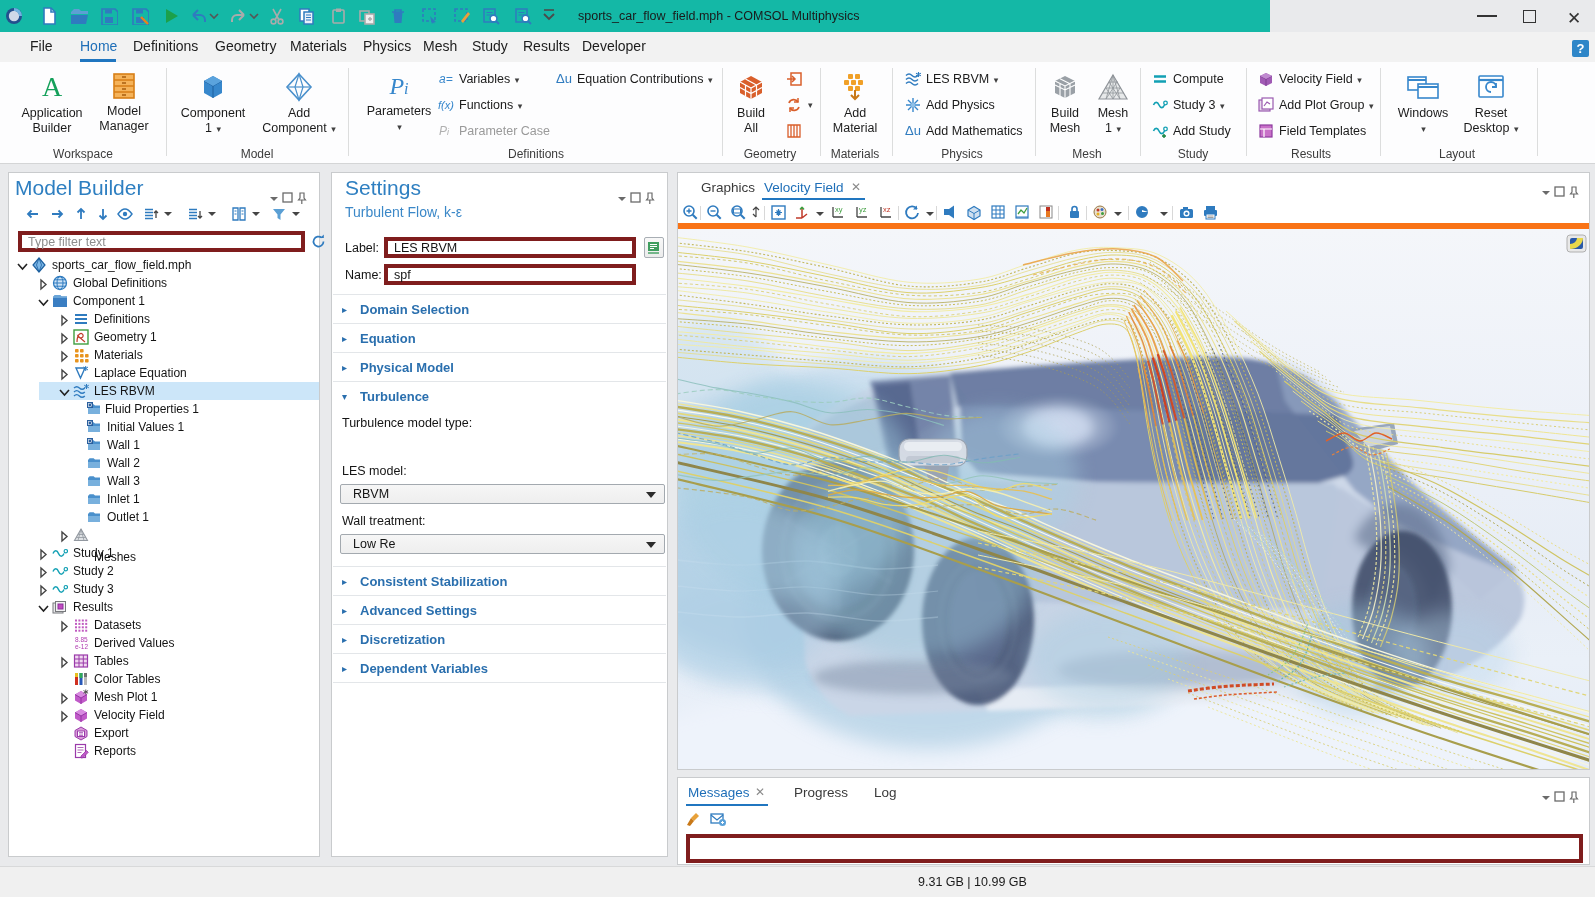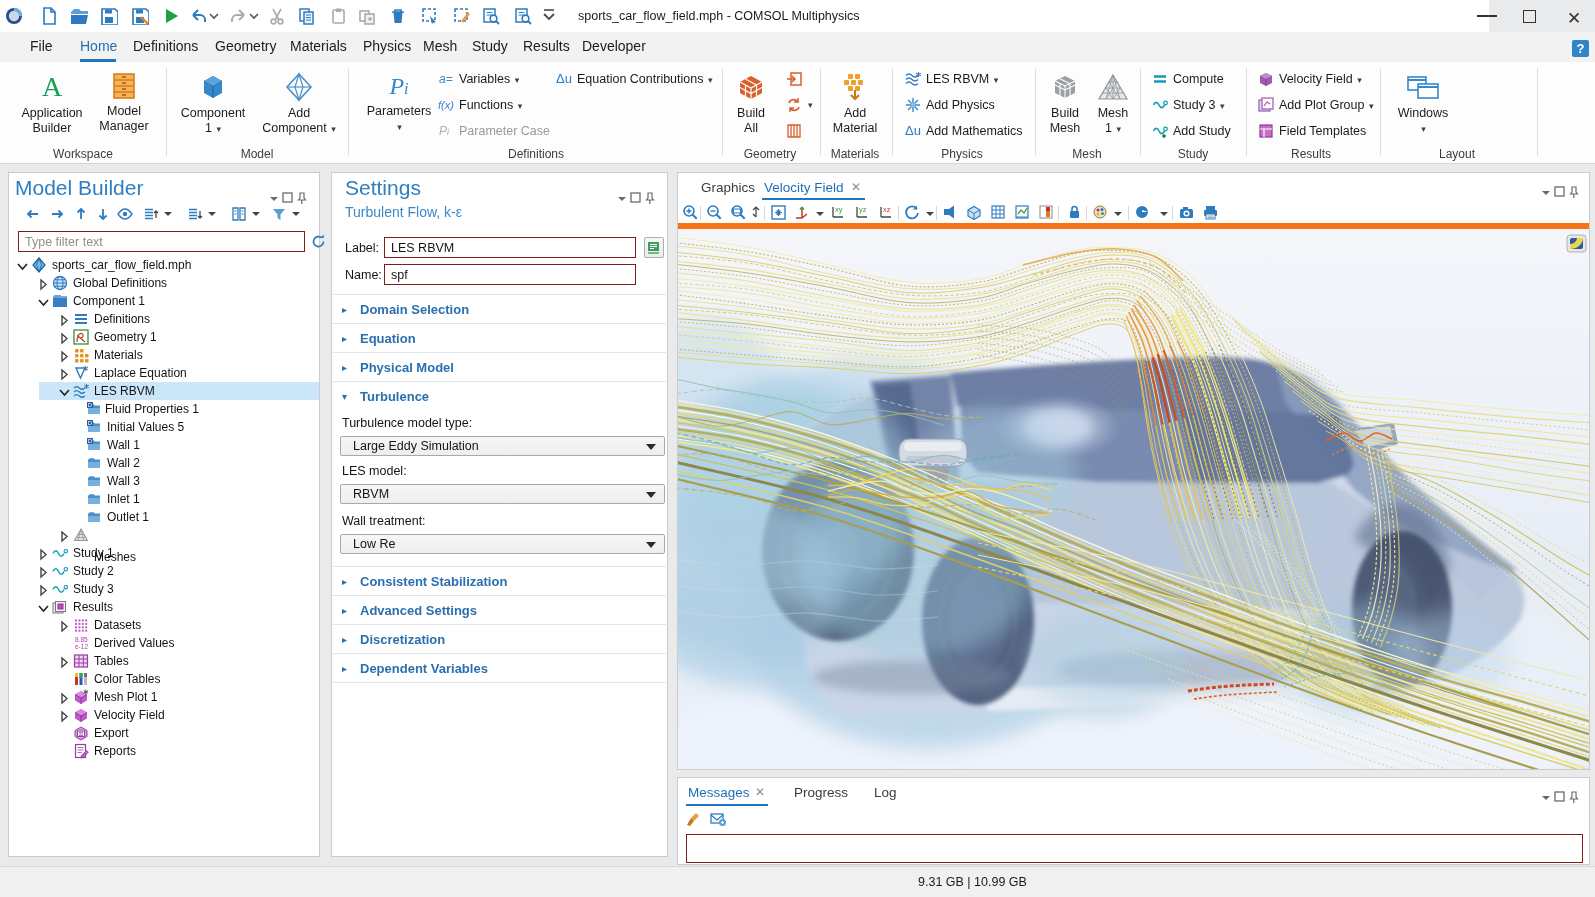--- a/index.html
+++ b/index.html
@@ -1,39 +1,39 @@
 <!DOCTYPE html>
 <html><head><meta charset="utf-8"><style>
 *{margin:0;padding:0;box-sizing:border-box;}
 html,body{width:1595px;height:897px;overflow:hidden;}
 body{font-family:"Liberation Sans",sans-serif;background:#e9eaec;position:relative;
      -webkit-font-smoothing:antialiased;}
 .abs{position:absolute;}
-.titlebar{position:absolute;left:0;top:0;width:1489px;height:32px;background:#ffffff;}
+.titlebar{position:absolute;left:0;top:0;width:1270px;height:32px;background:#14b8a6;}
 .menubar{position:absolute;left:0;top:32px;width:1595px;height:30px;background:#f2f2f2;}
 .menubar .mi{position:absolute;top:6px;font-size:14px;color:#1c1c1c;}
 .menubar .active{color:#1f6fb8;}
 .ribbon{position:absolute;left:0;top:62px;width:1595px;height:102px;background:#fdfdfe;
         border-bottom:1px solid #d4d5d6;}
 .rgroup-label{position:absolute;top:85px;font-size:12px;color:#3c3c3c;white-space:nowrap;transform:translateX(-50%);}
 .rsep{position:absolute;top:6px;height:88px;width:1px;background:#dcdddd;}
 .bigbtn{position:absolute;text-align:center;font-size:12.5px;color:#1b1b1b;line-height:15px;white-space:nowrap;}
 .bigbtn .ic{display:block;margin:0 auto 4px;}
 .srow{position:absolute;font-size:12.5px;color:#1b1b1b;white-space:nowrap;display:flex;align-items:center;gap:5px;height:18px;}
 .srow.gray{color:#9a9a9a;}
 .caret{font-size:9px;color:#404040;margin-left:1px;}
 .panel{position:absolute;background:#ffffff;border:1px solid #c9cbcd;}
 .phead{position:absolute;left:13px;top:3px;font-size:21px;color:#2e7fc1;}
 .treerow{position:absolute;height:18px;display:flex;align-items:center;font-size:12px;color:#141414;white-space:nowrap;}
 .sechead{position:absolute;left:1px;font-size:13px;font-weight:bold;color:#2a6fae;display:flex;align-items:center;height:29px;width:333px;border-top:1px solid #e3e6e9;background:#fff;}
 .sechead .sc{width:12px;margin-left:9px;margin-right:6px;color:#2a6fae;font-weight:normal;font-size:10px;}
 .flabel{position:absolute;font-size:12.5px;color:#141414;}
 .dropdown{position:absolute;height:20px;background:linear-gradient(#f6f6f6,#eeeeee);border:1px solid #a3a9af;border-radius:2px;font-size:12.5px;color:#141414;display:flex;align-items:center;padding-left:12px;}
 .dropdown:after{content:"";position:absolute;right:8px;top:7px;border-left:5px solid transparent;border-right:5px solid transparent;border-top:6px solid #2b2b2b;}
-.input{position:absolute;background:#fff;border:1px solid #7f1d1d;font-size:12.5px;color:#141414;display:flex;align-items:center;padding-left:6px;}
+.input{position:absolute;background:#fff;border:4px solid #7f1d1d;font-size:12.5px;color:#141414;display:flex;align-items:center;padding-left:6px;}
 .tab{position:absolute;font-size:13.5px;color:#3a3a3a;}
 .tab.on{color:#1f6fb8;}
 .statusbar{position:absolute;left:0;top:866px;width:1595px;height:31px;background:#f0f0f0;border-top:1px solid #d8d9da;}
 </style></head><body>
 <div class="titlebar">
     <div class="abs" style="left:5px;top:7px;"><svg width="18" height="18" viewBox="0 0 18 18">
         <circle cx="9" cy="9" r="8" fill="#234f8e"></circle>
         <circle cx="9" cy="9" r="5.2" fill="#cfd8e8"></circle>
         <path d="M9 1a8 8 0 0 1 8 8h-3a5 5 0 0 0-5-5z" fill="#6fb2e0"></path>
       </svg></div>
@@ -332,20 +332,28 @@
       <span>Field Templates</span>
     </div>
     <div class="bigbtn" style="left:1368px;top:10px;width:110px;"><span class="ic" style="width:34px;">
         <svg width="34" height="30" viewBox="0 0 34 30" style="display:block">
           <rect x="2" y="5" width="18" height="13" fill="#fff" stroke="#3787cc" stroke-width="1.6"></rect>
           <path d="M2 8h18" stroke="#3787cc" stroke-width="2"></path>
           <rect x="12" y="12" width="20" height="14" fill="#fff" stroke="#3787cc" stroke-width="1.6"></rect>
           <path d="M12 15h20" stroke="#3787cc" stroke-width="2"></path>
         </svg>
       </span>Windows<br><span class="caret">▾</span></div>
+    <div class="bigbtn" style="left:1436px;top:10px;width:110px;"><span class="ic" style="width:30px;">
+        <svg width="30" height="30" viewBox="0 0 30 30" style="display:block">
+          <rect x="3" y="4" width="24" height="21" rx="1" fill="#fff" stroke="#3787cc" stroke-width="1.6"></rect>
+          <path d="M3 8h24" stroke="#3787cc" stroke-width="2.2"></path>
+          <path d="M15 20a5 5 0 1 1 5-5" fill="none" stroke="#3787cc" stroke-width="1.8"></path>
+          <path d="M20 11v4h-4" fill="none" stroke="#3787cc" stroke-width="1.8"></path>
+        </svg>
+      </span>Reset<br>Desktop <span class="caret">▾</span></div>
   </div>
 <div class="panel" style="left:8px;top:172px;width:312px;height:685px;">
     <div class="phead" style="left:6px;">Model Builder</div>
     <div class="abs" style="right:12px;top:16px;"><span style="display:inline-block;vertical-align:middle;"><svg width="14" height="12" viewBox="0 0 14 12">
           <path d="M3 5l4 4 4-4" fill="#6a6a6a"></path>
         </svg><svg width="14" height="12" viewBox="0 0 14 12">
           <rect x="2" y="1" width="9" height="9" fill="none" stroke="#6a6a6a" stroke-width="1.3"></rect>
         </svg><svg width="12" height="12" viewBox="0 0 12 12">
           <path d="M5 1h4v5l1.5 2H3.5L5 6zM6.8 8v4" stroke="#6a6a6a" stroke-width="1.2" fill="none"></path>
         </svg></span></div>
@@ -474,21 +482,21 @@
         <rect x="1" y="1" width="6" height="6" fill="#2a5f9e"></rect>
         <text x="4" y="6.2" font-size="6" fill="#fff" text-anchor="middle" font-family="Liberation Sans">D</text>
       </svg></div>
     <div class="treerow" style="left:96px;top:227px;">Fluid Properties 1</div>
     <div class="abs" style="left:77px;top:246px;"><svg width="16" height="16" viewBox="0 0 16 16">
         <path d="M2 5l1.6-1.8h4L9 4.5h5V13H2z" fill="#4a90cc"></path>
         <path d="M2 7h12v6H2z" fill="#78b0dd"></path>
         <rect x="1" y="1" width="6" height="6" fill="#2a5f9e"></rect>
         <text x="4" y="6.2" font-size="6" fill="#fff" text-anchor="middle" font-family="Liberation Sans">D</text>
       </svg></div>
-    <div class="treerow" style="left:98px;top:245px;">Initial Values 5</div>
+    <div class="treerow" style="left:98px;top:245px;">Initial Values 1</div>
     <div class="abs" style="left:77px;top:264px;"><svg width="16" height="16" viewBox="0 0 16 16">
         <path d="M2 5l1.6-1.8h4L9 4.5h5V13H2z" fill="#4a90cc"></path>
         <path d="M2 7h12v6H2z" fill="#78b0dd"></path>
         <rect x="1" y="1" width="6" height="6" fill="#2a5f9e"></rect>
         <text x="4" y="6.2" font-size="6" fill="#fff" text-anchor="middle" font-family="Liberation Sans">D</text>
       </svg></div>
     <div class="treerow" style="left:98px;top:263px;">Wall 1</div>
     <div class="abs" style="left:77px;top:282px;"><svg width="16" height="16" viewBox="0 0 16 16">
         <path d="M2 5l1.6-1.8h4L9 4.5h5V13H2z" fill="#4a90cc"></path>
         <path d="M2 7h12v6H2z" fill="#78b0dd"></path>
@@ -647,21 +655,20 @@
     <div class="input" style="left:52px;top:91px;width:252px;height:21px;">spf</div>
     <div class="sechead" style="top:121px;"><span class="sc">▸</span>Domain Selection</div>
     <div class="sechead" style="top:150px;"><span class="sc">▸</span>Equation</div>
     <div class="sechead" style="top:179px;"><span class="sc">▸</span>Physical Model</div>
     <div class="sechead" style="top:208px;"><span class="sc">▾</span>Turbulence</div>
     <div class="sechead" style="top:393px;"><span class="sc">▸</span>Consistent Stabilization</div>
     <div class="sechead" style="top:422px;"><span class="sc">▸</span>Advanced Settings</div>
     <div class="sechead" style="top:451px;"><span class="sc">▸</span>Discretization</div>
     <div class="sechead" style="top:480px;"><span class="sc">▸</span>Dependent Variables</div>
     <div class="flabel" style="left:10px;top:243px;">Turbulence model type:</div>
-    <div class="dropdown" style="left:8px;top:263px;width:325px;">Large Eddy Simulation</div>
     <div class="flabel" style="left:10px;top:291px;">LES model:</div>
     <div class="dropdown" style="left:8px;top:311px;width:325px;">RBVM</div>
     <div class="flabel" style="left:10px;top:341px;">Wall treatment:</div>
     <div class="dropdown" style="left:8px;top:361px;width:325px;">Low Re</div>
     <div style="position:absolute;left:1px;top:509px;width:333px;border-top:1px solid #e3e6e9;"></div>
   </div>
 <div class="panel" style="left:677px;top:172px;width:913px;height:598px;">
     <div class="tab" style="left:23px;top:7px;">Graphics</div>
     <div class="tab on" style="left:86px;top:7px;">Velocity Field</div>
     <div class="abs" style="left:173px;top:7px;color:#8a8a8a;font-size:12px;">✕</div>

